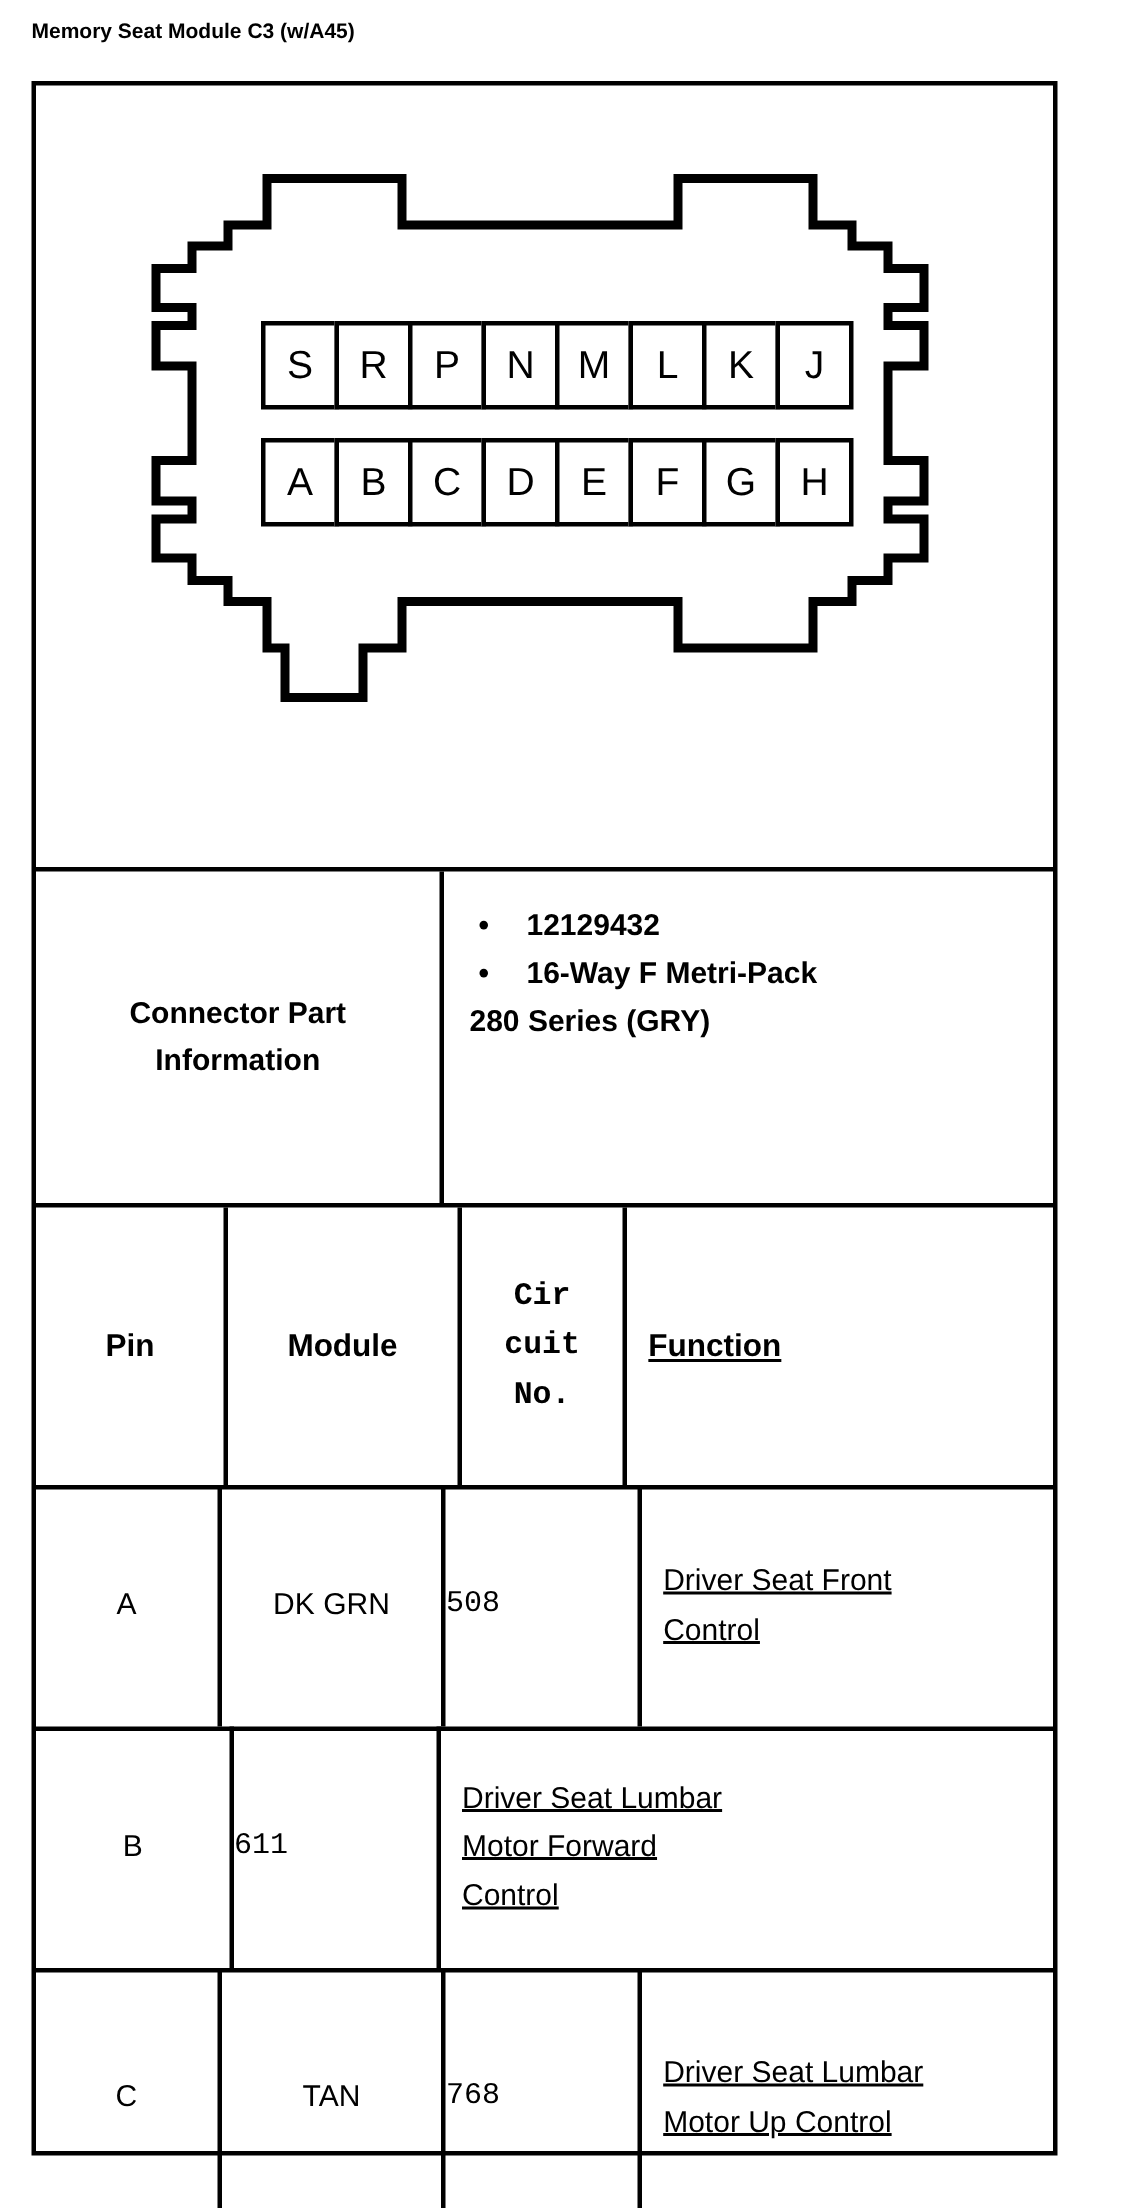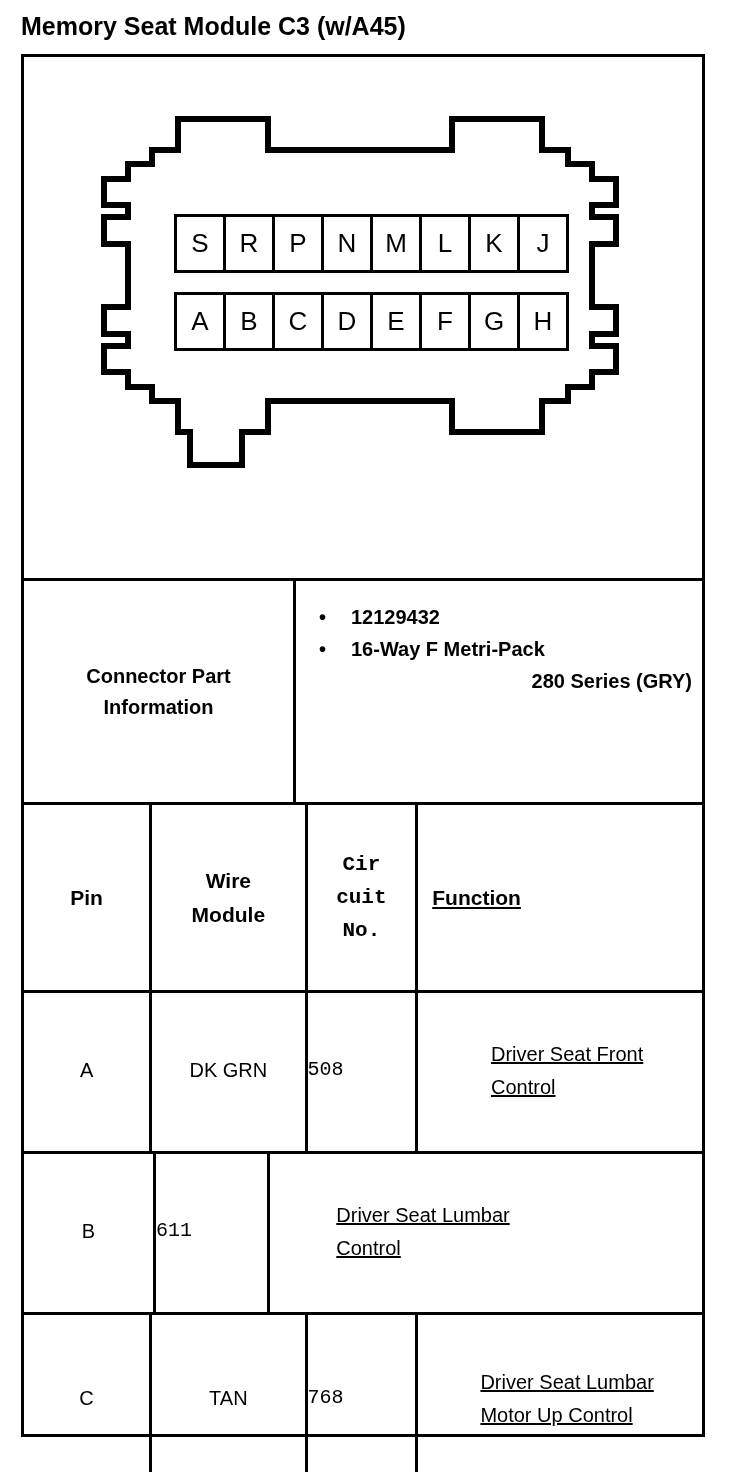--- a/index.html
+++ b/index.html
@@ -15,21 +15,21 @@
     font-family: "Liberation Sans", sans-serif;
     color: #000000;
     overflow: hidden;
   }
 
   
   .page-title {
     position: absolute;
     left: 21px;
     top: 12px;
-    font-size: 25px;
+    font-size: 14px;
     font-weight: bold;
     letter-spacing: 0px;
     white-space: nowrap;
   }
 
   
   .doc-frame {
     position: absolute;
     left: 21px;
     top: 54px;
@@ -140,21 +140,20 @@
     padding-left: 38px;
     margin-bottom: 3px;
   }
   .bullet-line .dot {
     position: absolute;
     left: 6px;
     top: 0;
   }
   .bullet-cont {
     padding-left: 0;
-    text-align: right;
   }
 
   
   .pintable {
     position: absolute;
     left: 0;
     top: 748px;
     width: 678px;
   }
   .t-row {
@@ -188,21 +187,22 @@
   .t-row.header .c-function {
     text-align: left;
     justify-content: flex-start;
   }
   .t-row.data .t-cell {
     font-size: 20px;
     font-weight: normal;
     line-height: 1.62;
   }
   .t-row.data .c-function {
-    justify-content: center;
+    justify-content: flex-start;
+    margin-left: 24px;
   }
   .hdr-stack { width: 100%; text-align: center; }
   .fn-text { display: block; }
 </style>
 </head>
 <body>
 
 <div class="page-title">Memory Seat Module C3 (w/A45)</div>
 
 <div class="doc-frame">
@@ -319,21 +319,20 @@
   </div>
 
   <div class="hsep after-partinfo"></div>
 
   <div class="pintable">
 
     <div class="t-row header">
       <div class="t-cell c-pin">Pin</div>
       <div class="t-cell c-color">
         <span class="hdr-stack">
-          <span class="fn-text">Wire</span>
           <span class="fn-text">Module</span>
         </span>
       </div>
       <div class="t-cell c-circuit">
         <span class="hdr-stack">
           <span class="fn-text">Cir</span>
           <span class="fn-text">cuit</span>
           <span class="fn-text">No.</span>
         </span>
       </div>
@@ -355,20 +354,21 @@
     </div>
 
     <div class="hsep after-rowA" style="top:346px;"></div>
 
     <div class="t-row data">
       <div class="t-cell c-pin">B</div>
       <div class="t-cell c-circuit">611</div>
       <div class="t-cell c-function">
         <span>
           <span class="fn-text">Driver Seat Lumbar</span>
+          <span class="fn-text">Motor Forward</span>
           <span class="fn-text">Control</span>
         </span>
       </div>
     </div>
 
     <div class="hsep after-rowB" style="top:507px;"></div>
 
     <div class="t-row data last">
       <div class="t-cell c-pin">C</div>
       <div class="t-cell c-color">TAN</div>

